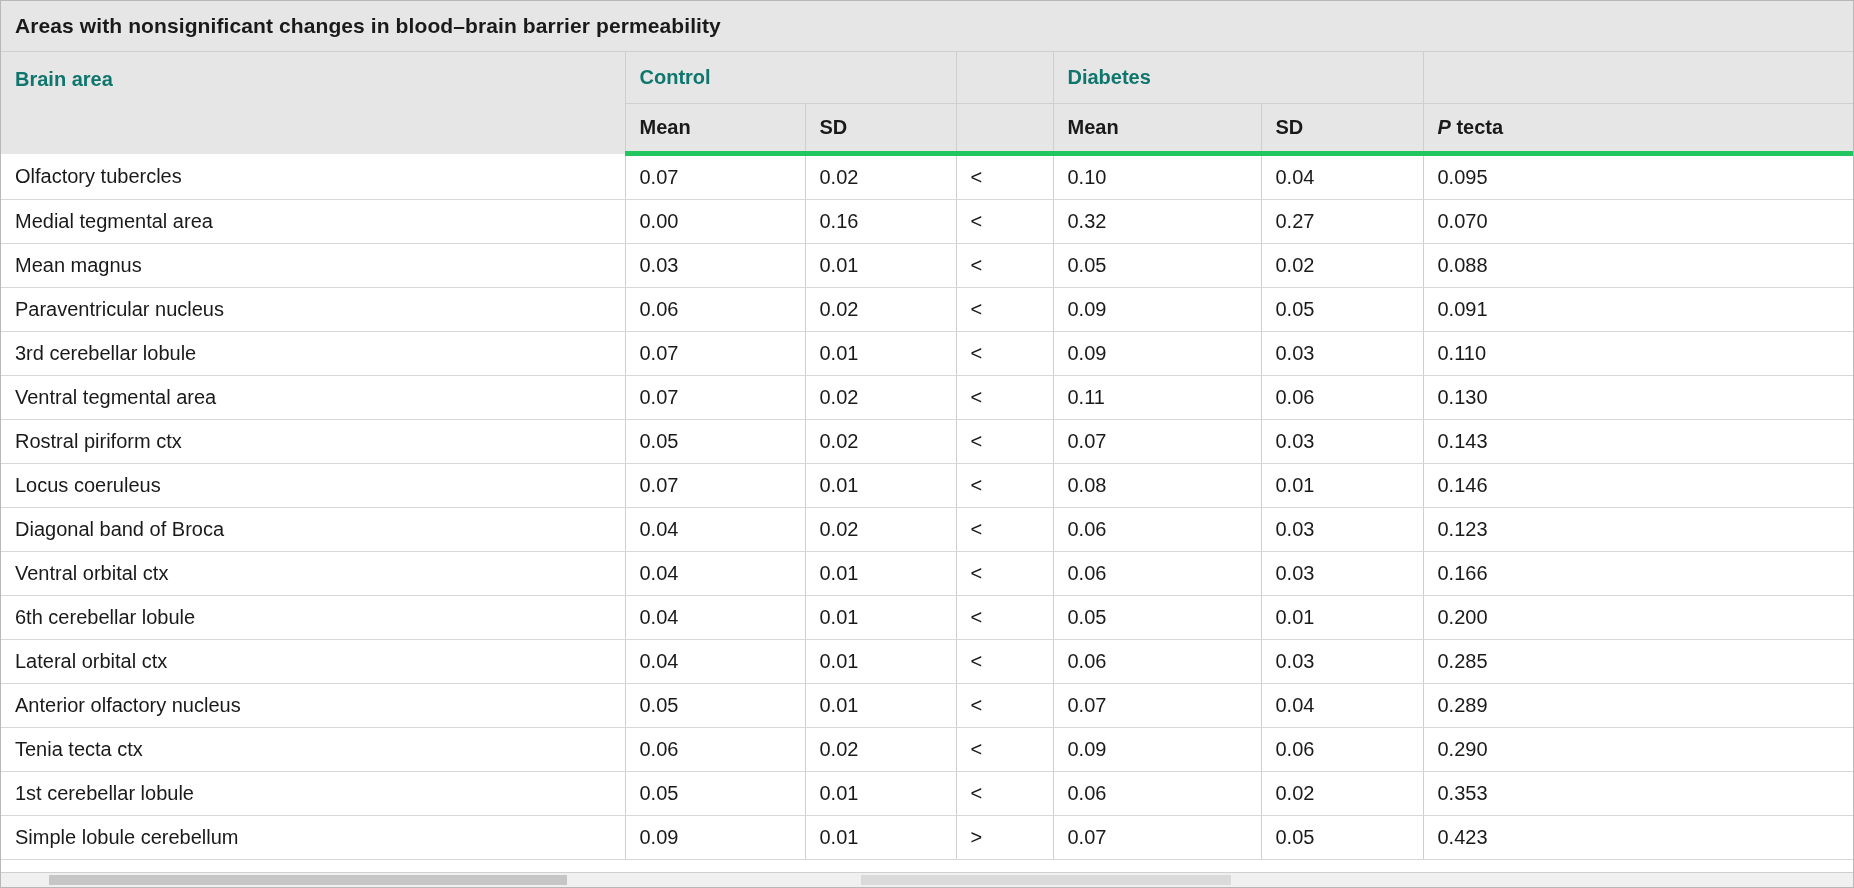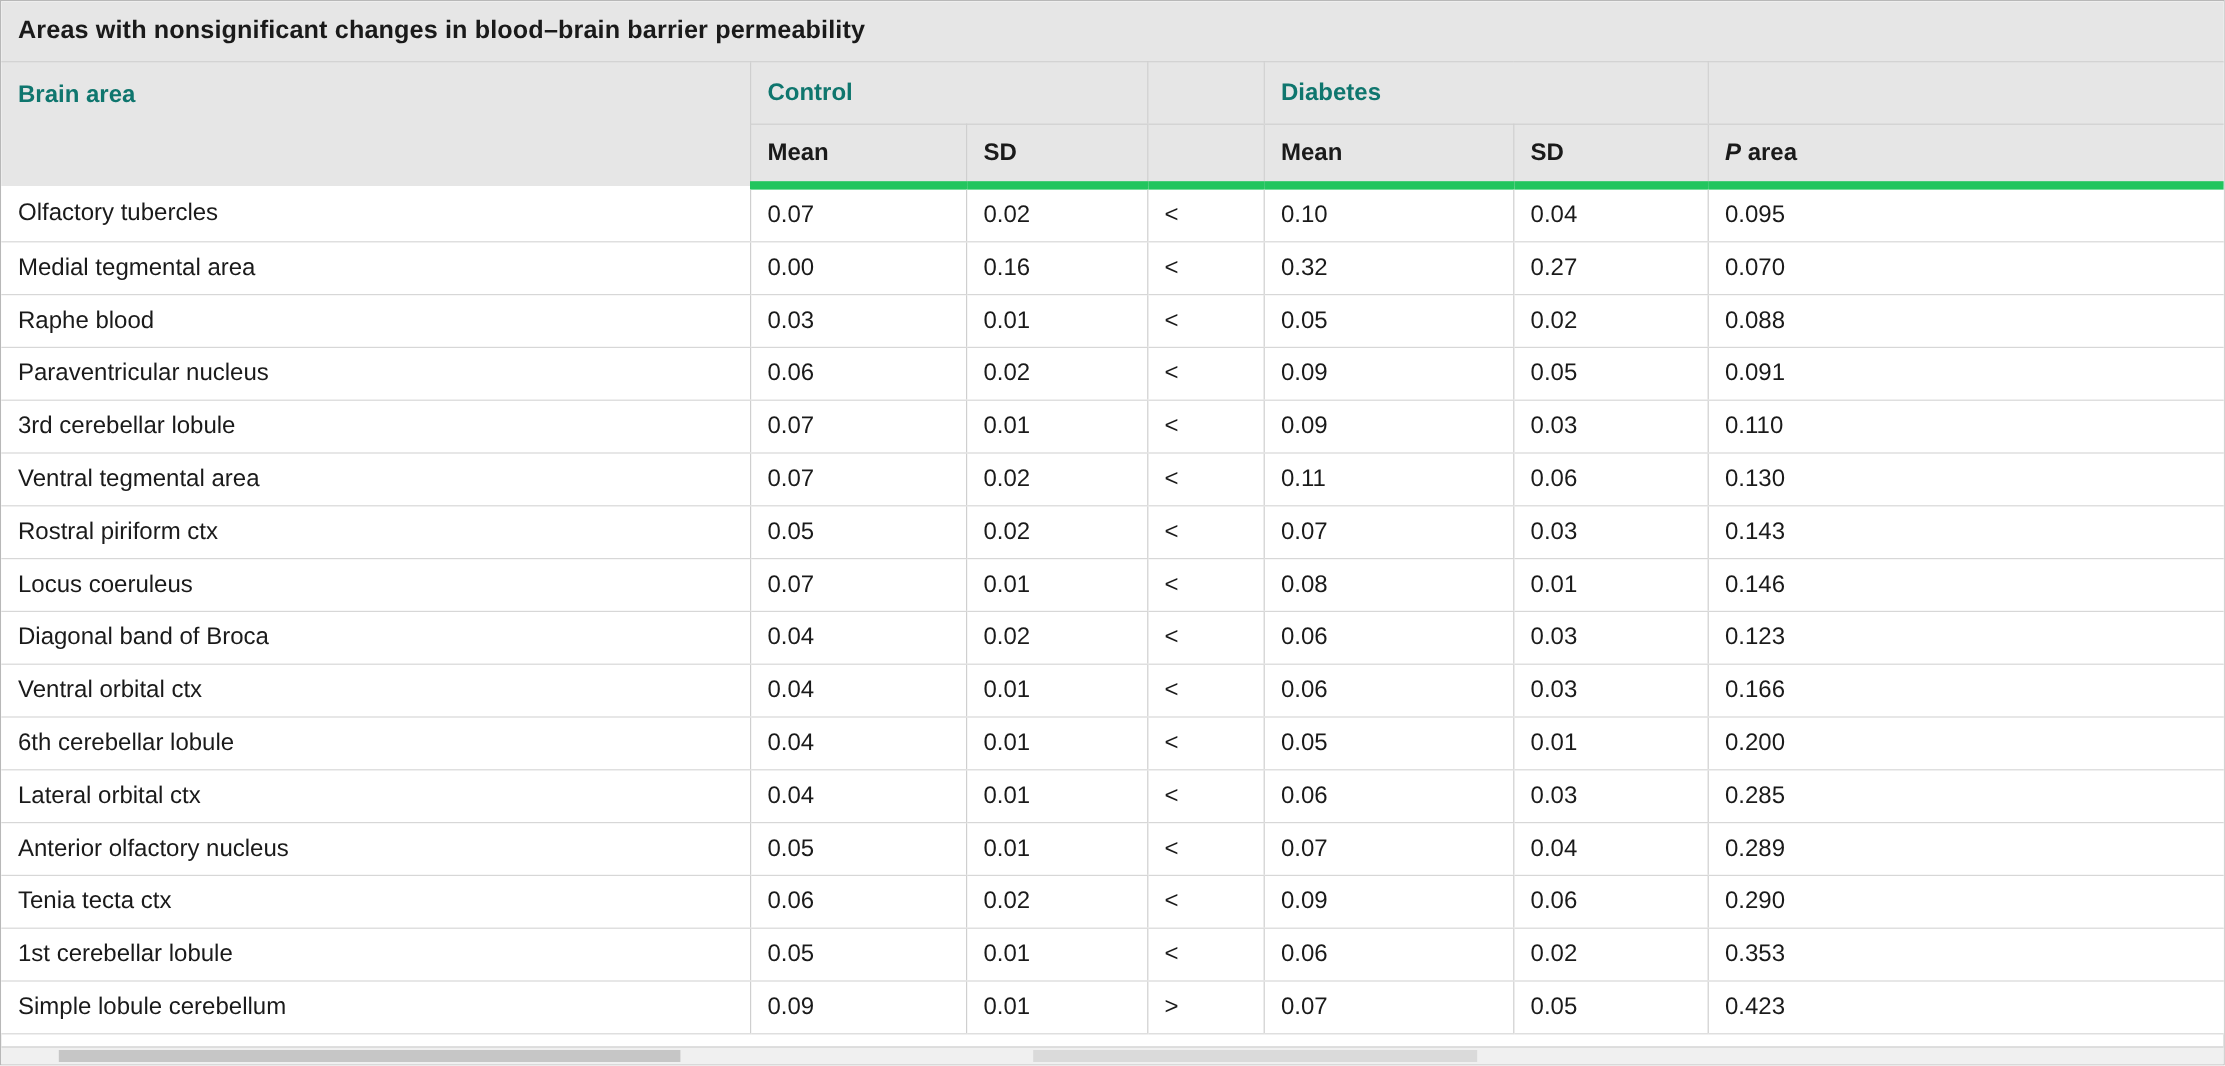--- a/index.html
+++ b/index.html
@@ -61,21 +61,21 @@
     padding-top: 16px;
   }
   tr.head-group th.sep-col { padding: 0; }
   tr.head-sub th {
     background: #e6e6e6;
     font-size: 20px;
     font-weight: bold;
     color: #1a1a1a;
     text-align: left;
     padding: 12px 0 12px 14px;
-    border-bottom: 7px solid #22c55e;
+    border-bottom: 5px solid #22c55e;
     vertical-align: middle;
   }
   th.vline, td.vline {
     border-left: 1px solid #cfcfcf;
   }
   tr.head-group th.vline, tr.head-sub th.vline {
     border-left: 1px solid #cfcfcf;
   }
   .pitalic { font-style: italic; }
   tbody tr td {
@@ -154,21 +154,21 @@
           <th class="sep-col vline"></th>
           <th colspan="2" class="vline">Diabetes</th>
           <th class="vline"></th>
         </tr>
         <tr class="head-sub">
           <th class="vline">Mean</th>
           <th class="vline">SD</th>
           <th class="vline"></th>
           <th class="vline">Mean</th>
           <th class="vline">SD</th>
-          <th class="vline"><span class="pitalic">P</span><span> area</span></th>
+          <th class="vline"><span class="pitalic">P</span><span> tecta</span></th>
         </tr>
       </thead>
       <tbody id="tbody">
           <tr>
             <td>Olfactory tubercles</td>
             <td class="vline">0.07</td>
             <td class="vline">0.02</td>
             <td class="vline cmp">&lt;</td>
             <td class="vline">0.10</td>
             <td class="vline">0.04</td>
@@ -177,21 +177,21 @@
           <tr>
             <td>Medial tegmental area</td>
             <td class="vline">0.00</td>
             <td class="vline">0.16</td>
             <td class="vline cmp">&lt;</td>
             <td class="vline">0.32</td>
             <td class="vline">0.27</td>
             <td class="vline">0.070</td>
           </tr>
           <tr>
-            <td>Raphe blood</td>
+            <td>Mean magnus</td>
             <td class="vline">0.03</td>
             <td class="vline">0.01</td>
             <td class="vline cmp">&lt;</td>
             <td class="vline">0.05</td>
             <td class="vline">0.02</td>
             <td class="vline">0.088</td>
           </tr>
           <tr>
             <td>Paraventricular nucleus</td>
             <td class="vline">0.06</td>

